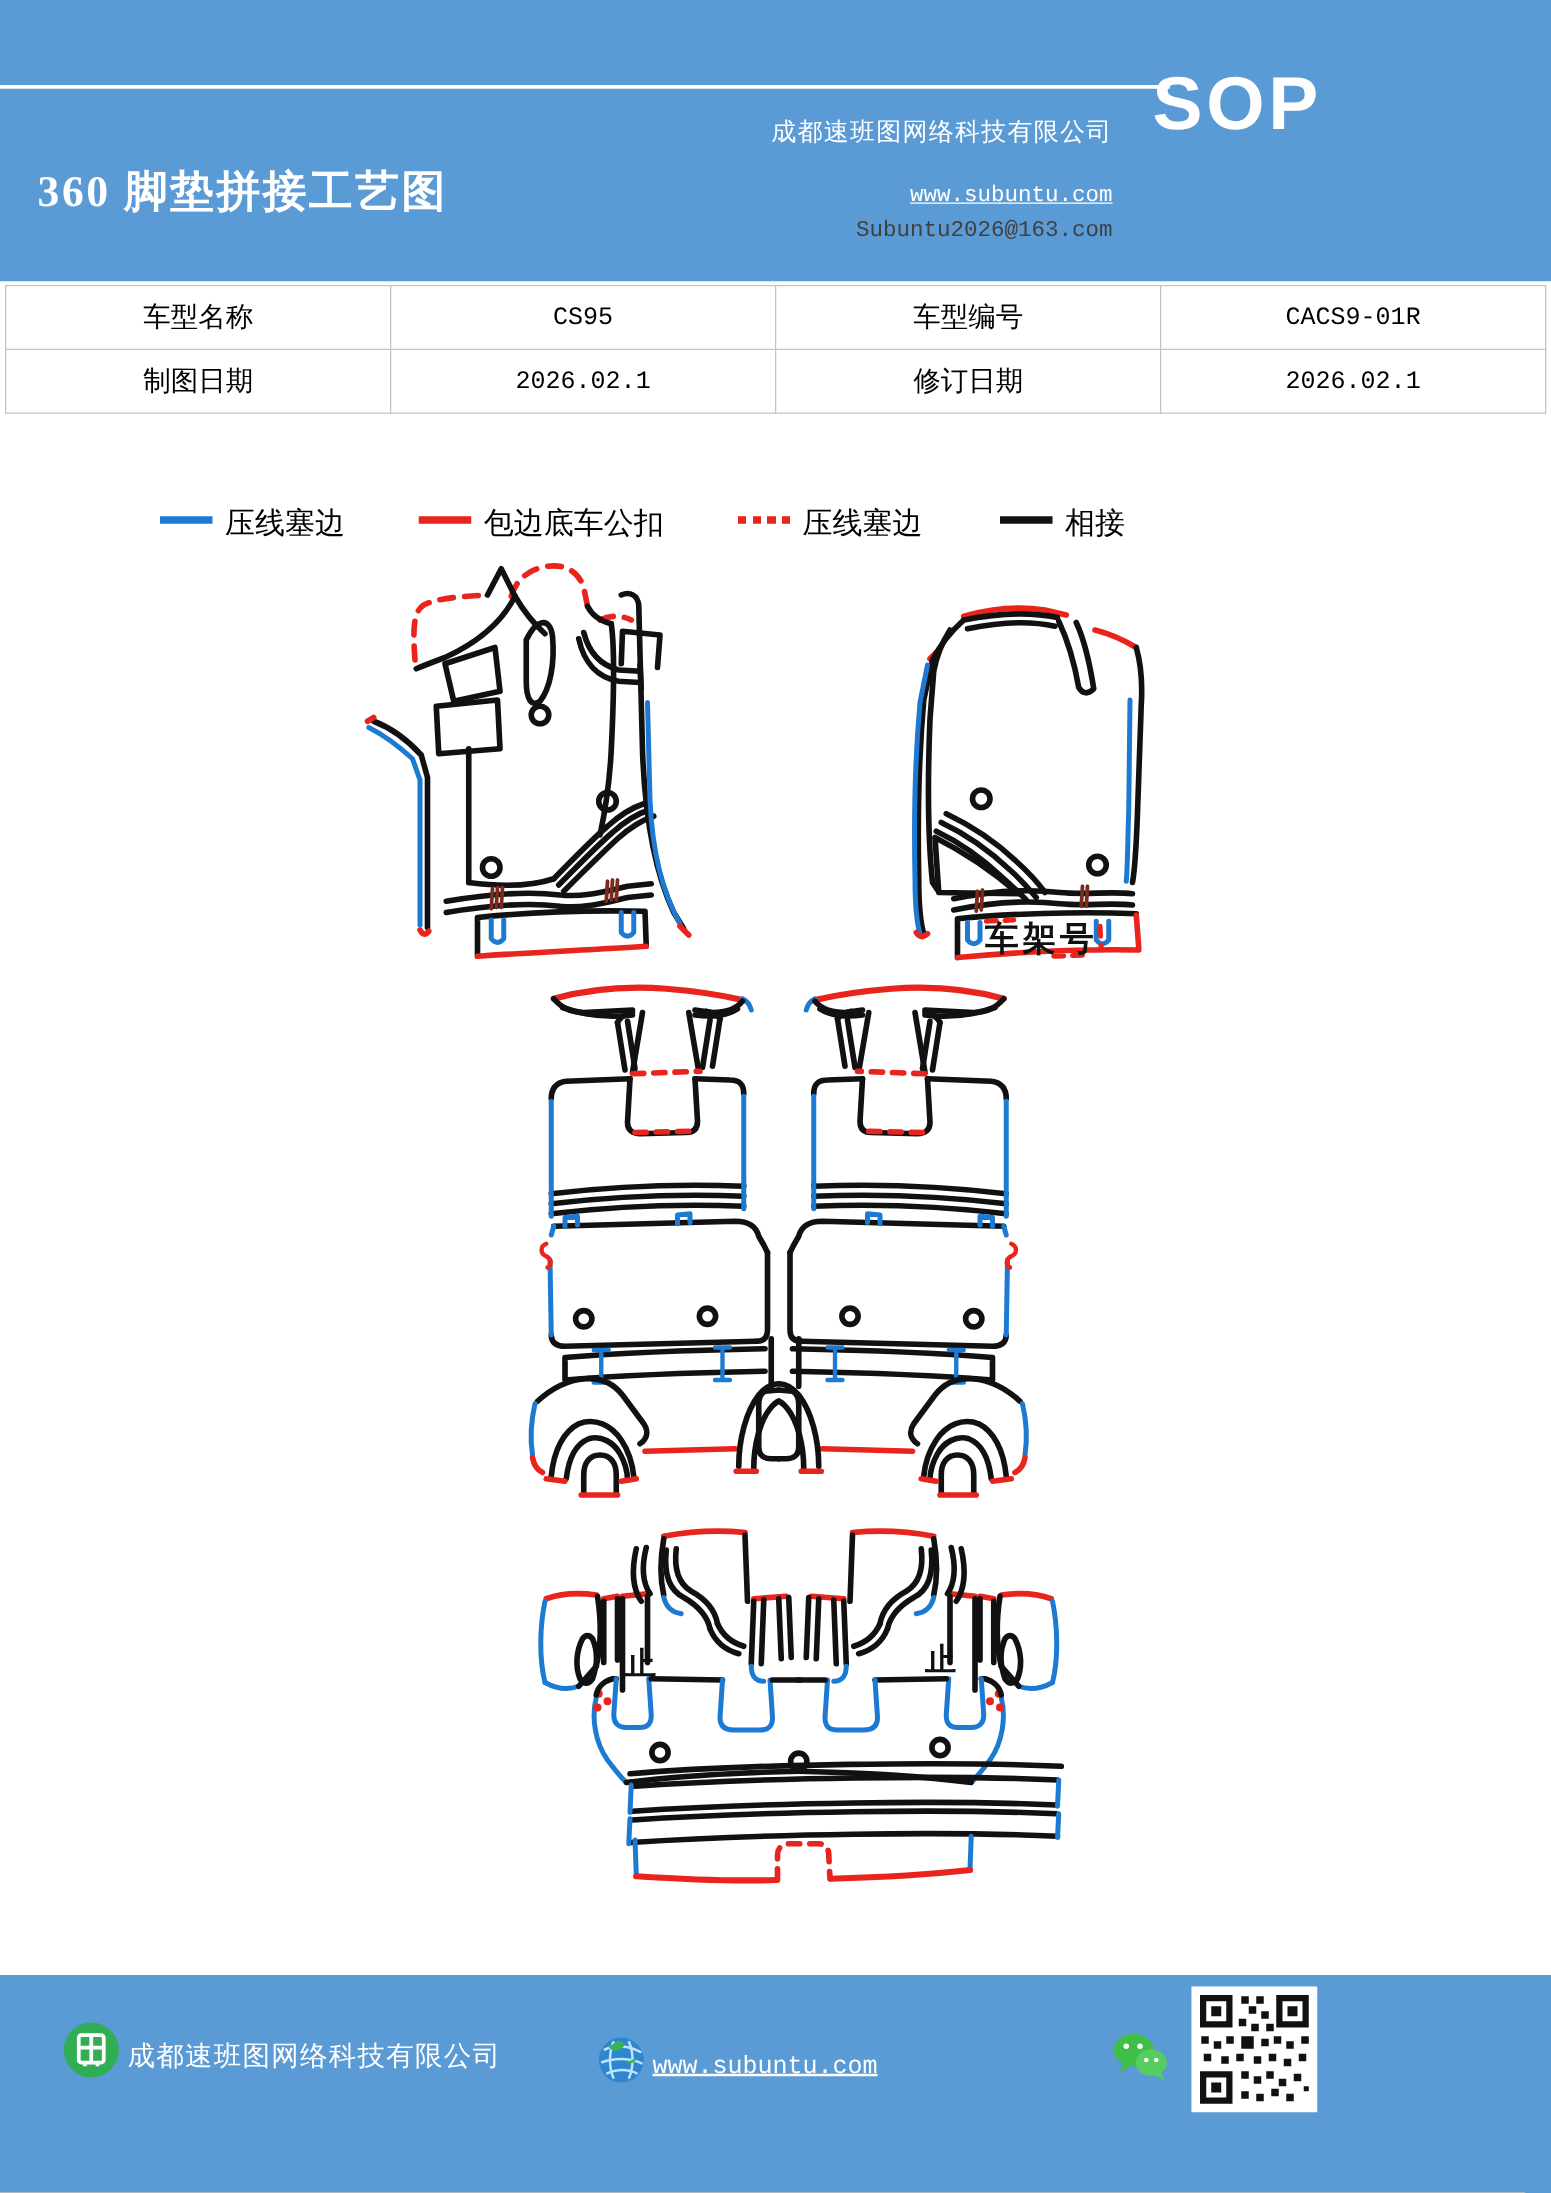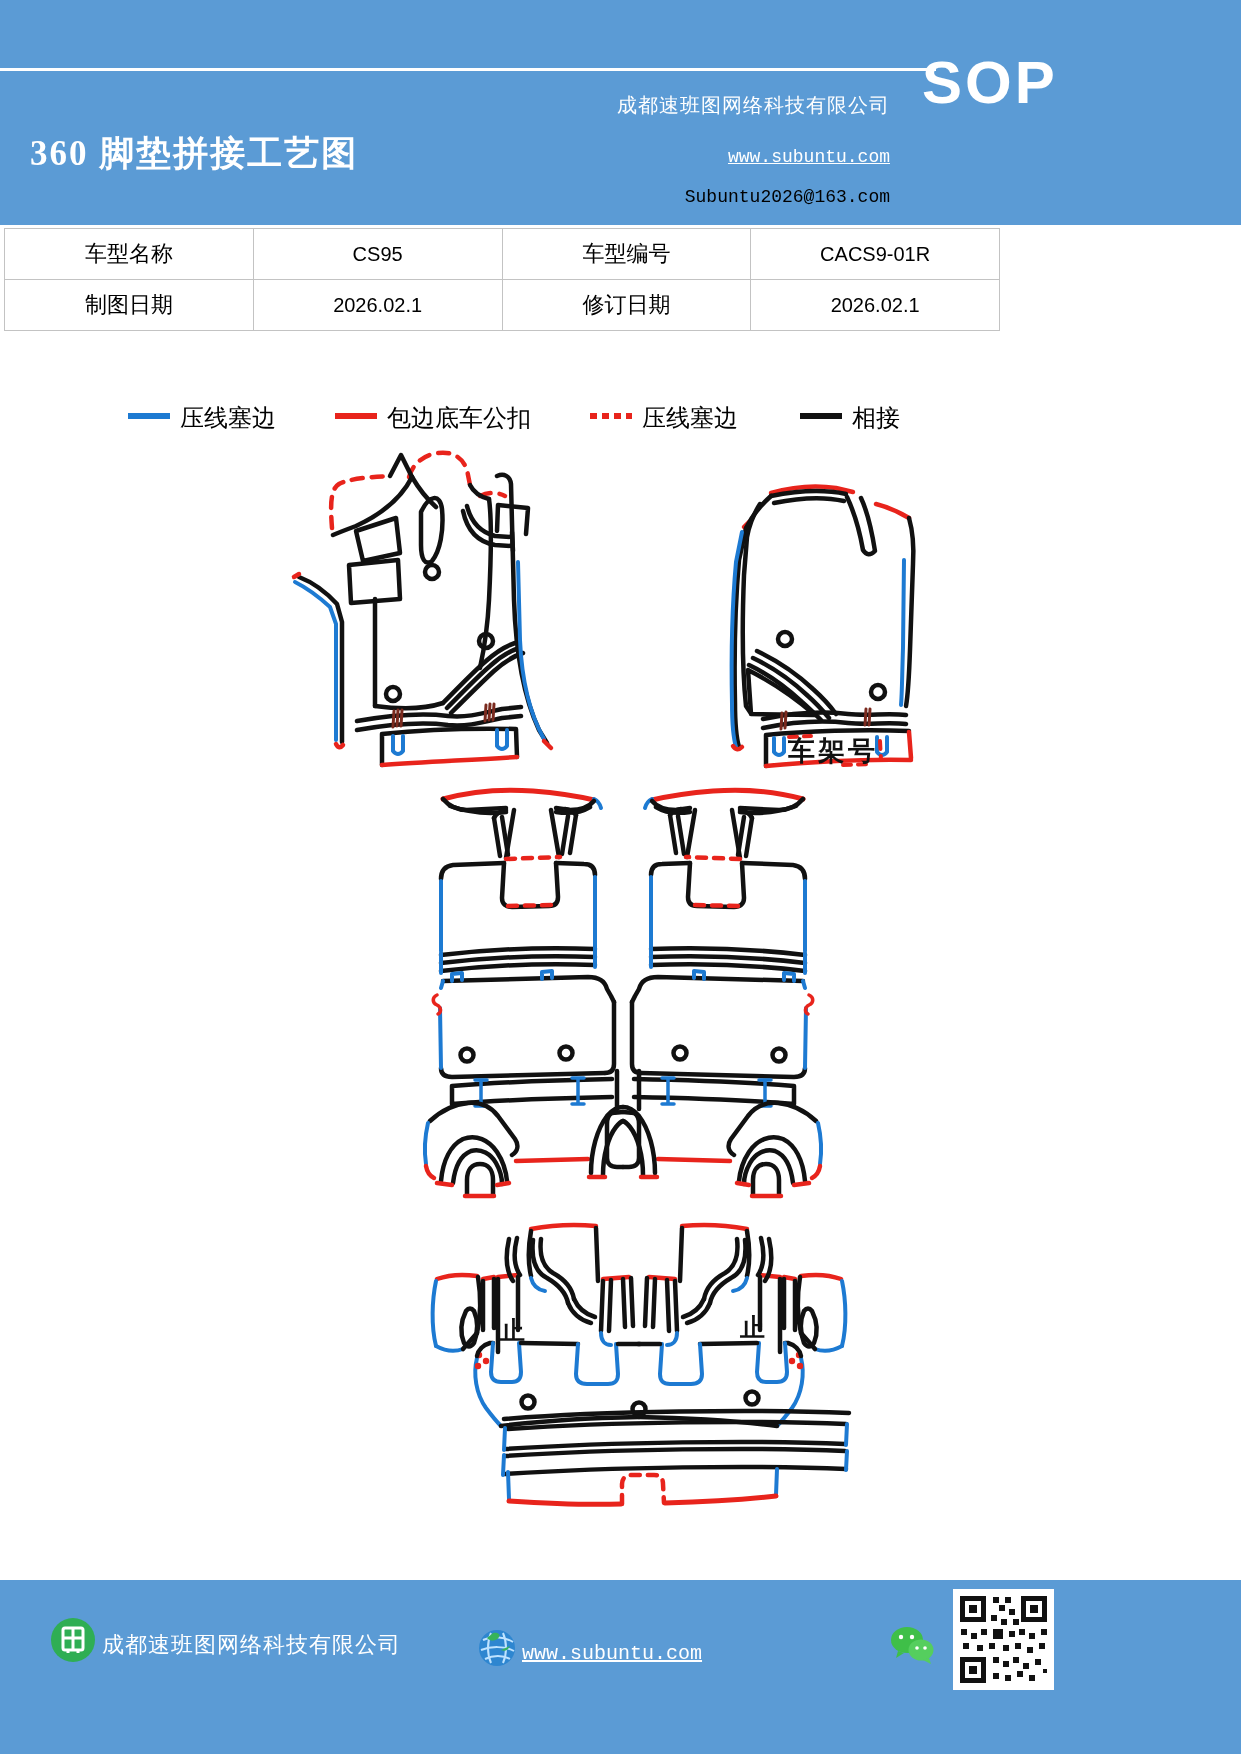--- a/index.html
+++ b/index.html
@@ -9,31 +9,31 @@
   .header{position:absolute;left:0;top:0;width:1241px;height:225px;background:#5b9bd5;}
   .logo{position:absolute;left:24px;top:10px;color:#fff;font-weight:800;font-size:42px;
         letter-spacing:1px;font-family:"Liberation Sans",sans-serif;}
   .hrule{position:absolute;left:0;top:68px;width:936px;height:3px;background:#ffffff;}
   .doc-title{position:absolute;left:30px;top:130px;color:#fff;font-size:35px;font-weight:700;
         font-family:"Liberation Serif",serif;letter-spacing:2px;}
   .head-right{position:absolute;left:558px;top:92px;width:332px;text-align:right;color:#fff;}
   .company{font-family:"Liberation Serif",serif;font-size:20px;letter-spacing:1px;}
   .site{display:inline-block;margin-top:28px;font-family:"Liberation Mono","DejaVu Sans Mono",monospace;
         font-size:18px;text-decoration:underline;color:#fff;}
-  .mail{display:block;margin-top:20px;font-family:"Liberation Mono","DejaVu Sans Mono",monospace;
-        font-size:18px;color:#000000;}
+  .mail{display:block;margin-top:8px;font-family:"Liberation Mono","DejaVu Sans Mono",monospace;
+        font-size:18px;color:#404040;}
   .sop{position:absolute;left:922px;top:48px;color:#fff;font-size:60px;font-weight:700;
        letter-spacing:3px;font-family:"Liberation Sans",sans-serif;}
   
-  .info-table{position:absolute;left:4px;top:228px;width:996px;height:97px;
+  .info-table{position:absolute;left:4px;top:228px;width:1233px;height:97px;
         border-collapse:collapse;table-layout:fixed;}
   .info-table td{border:1.6px solid #c3c3c3;text-align:center;vertical-align:middle;
         height:48px;color:#000;}
   .cell-label{font-family:"Liberation Serif",serif;font-size:22px;}
-  .cell-value{font-family:Liberation Sans, sans-serif;font-size:20px;}
+  .cell-value{font-family:Liberation Mono, monospace;font-size:20px;}
   
   .legend{position:absolute;left:0;top:400px;width:1138px;height:40px;}
   .leg-item{position:absolute;top:0;height:36px;}
   .leg-swatch{position:absolute;top:13px;width:42px;height:6px;}
   .sw-blue{background:#1d7ad2;}
   .sw-red{background:#e8241c;}
   .sw-dashed{background:repeating-linear-gradient(90deg,#e8241c 0 7px,rgba(0,0,0,0) 7px 12px);}
   .sw-black{background:#111;}
   .leg-label{position:absolute;left:52px;top:2px;white-space:nowrap;
         font-family:"Liberation Serif",serif;font-size:24px;color:#000;}

